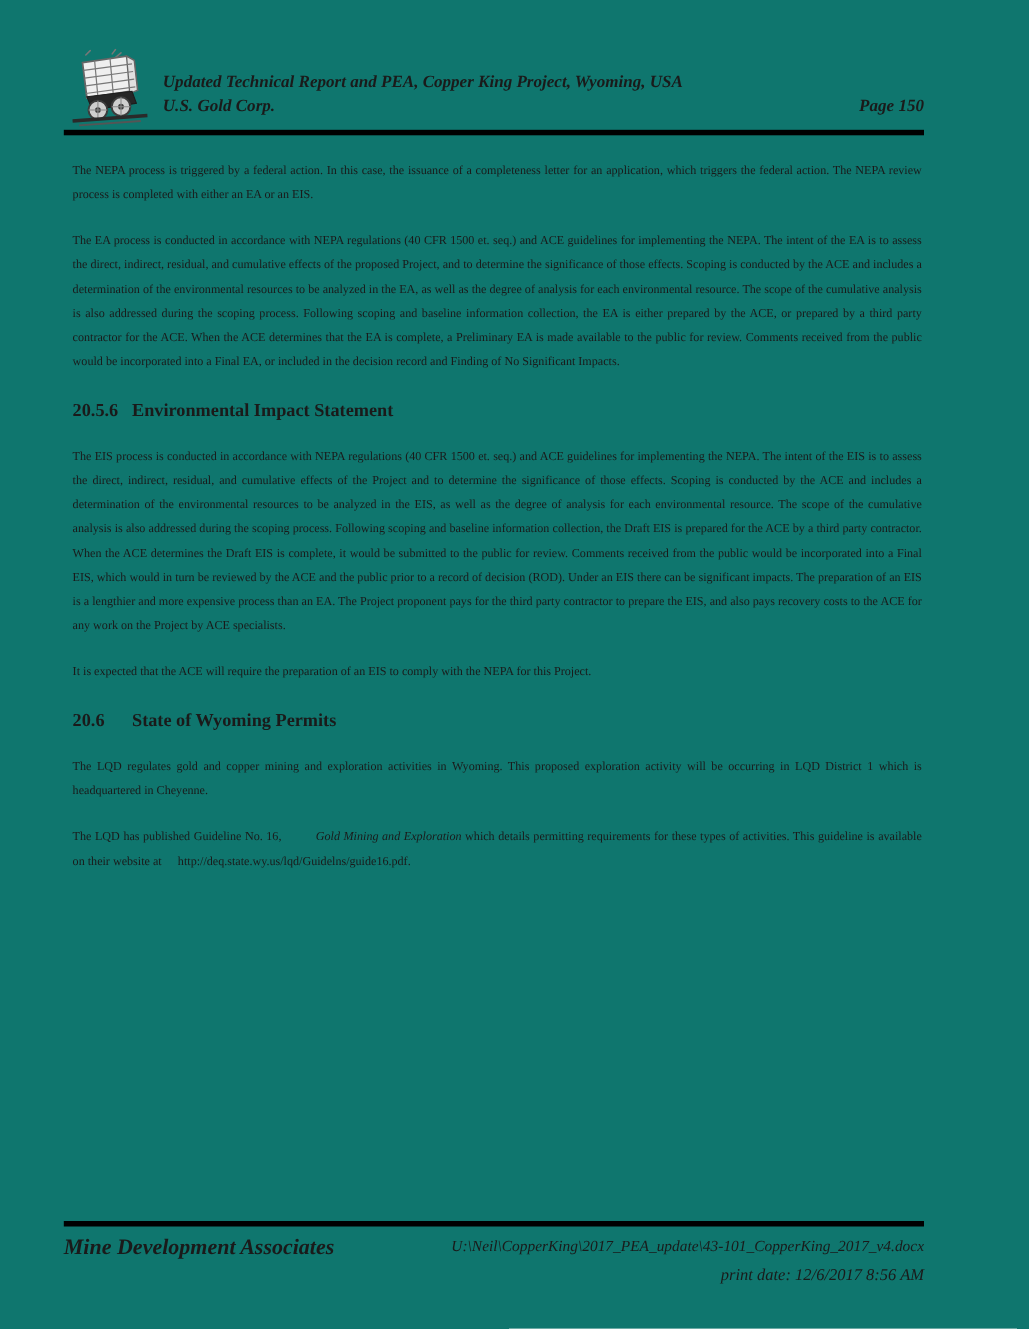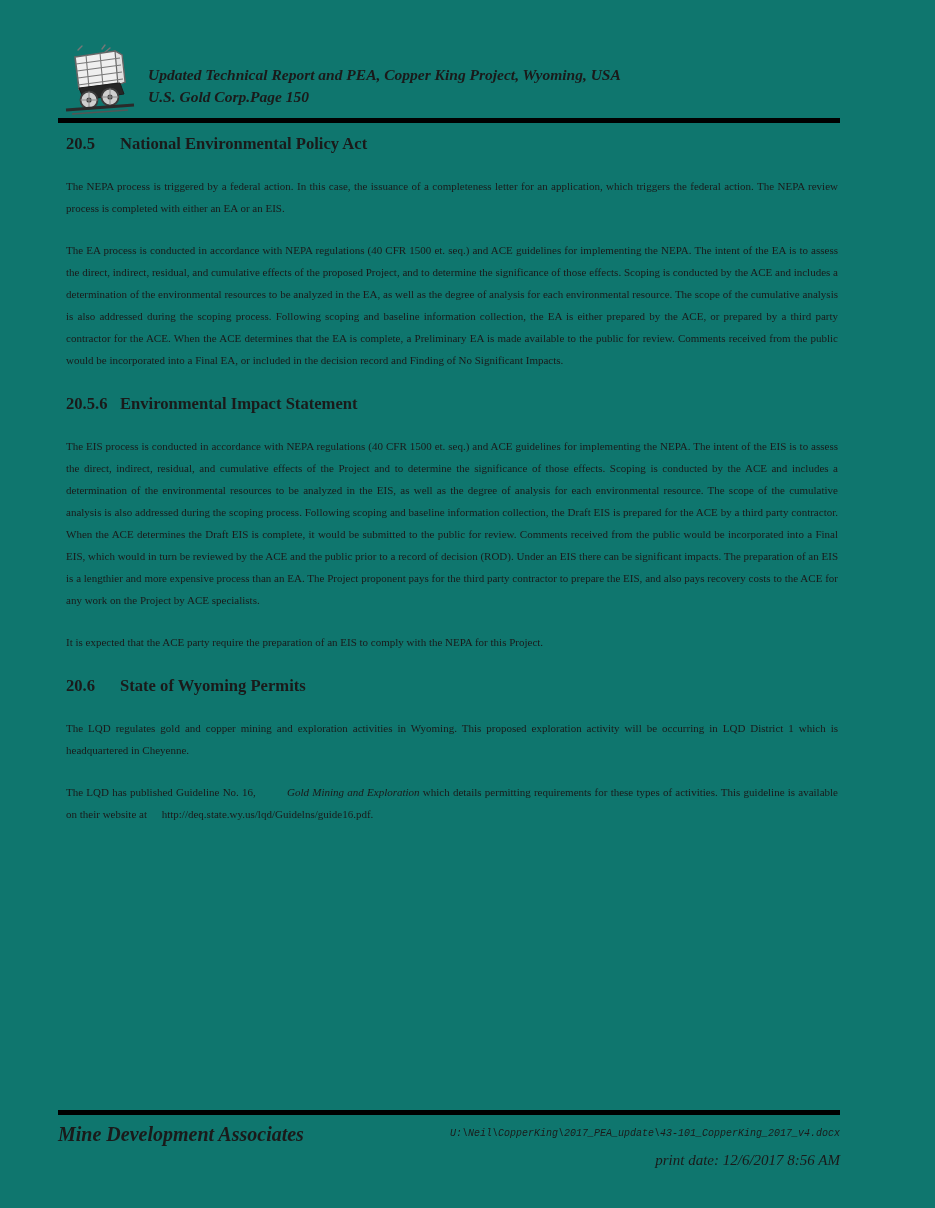--- a/index.html
+++ b/index.html
@@ -38,21 +38,21 @@
     padding-top: 20px;
   }
   .header-title {
     font-weight: bold;
     font-style: italic;
     font-size: 15.5px;
     line-height: 22px;
   }
   .header-row2 {
     display: flex;
-    justify-content: flex-start;
+    justify-content: space-between;
     align-items: baseline;
     font-weight: bold;
     font-style: italic;
     font-size: 15.5px;
     line-height: 22px;
   }
   .rule {
     height: 5px;
     background: #000000;
     margin-top: 2px;
@@ -112,23 +112,22 @@
     font-weight: bold;
     font-style: italic;
     font-size: 20px;
     line-height: 26px;
   }
   .footer-right {
     text-align: right;
     font-style: italic;
   }
   .footer-path {
-    font-size: 10px;
+    font-size: 14px;
     line-height: 26px;
-    font-family: Liberation Mono, monospace;
   }
   .footer-printdate {
     font-size: 15px;
     line-height: 26px;
   }
 </style>
 </head>
 <body>
 
 <div class="page">
@@ -170,32 +169,29 @@
           <span>U.S. Gold Corp.</span>
           <span>Page 150</span>
         </div>
       </div>
     </div>
     <div class="rule"></div>
   </div>
 
   <main class="content">
 
-    <h2>
-      <span class="h-num">20.5</span><span>National Environmental Policy Act</span>
-    </h2>
     <p>The NEPA process is triggered by a federal action. In this case, the issuance of a completeness letter for an application, which triggers the federal action. The NEPA review process is completed with either an EA or an EIS.</p>
 
     <p>The EA process is conducted in accordance with NEPA regulations (40 CFR 1500 et. seq.) and ACE guidelines for implementing the NEPA. The intent of the EA is to assess the direct, indirect, residual, and cumulative effects of the proposed Project, and to determine the significance of those effects. Scoping is conducted by the ACE and includes a determination of the environmental resources to be analyzed in the EA, as well as the degree of analysis for each environmental resource. The scope of the cumulative analysis is also addressed during the scoping process. Following scoping and baseline information collection, the EA is either prepared by the ACE, or prepared by a third party contractor for the ACE. When the ACE determines that the EA is complete, a Preliminary EA is made available to the public for review. Comments received from the public would be incorporated into a Final EA, or included in the decision record and Finding of No Significant Impacts.</p>
 
     <h2>
       <span class="h-num">20.5.6</span><span>Environmental Impact Statement</span>
     </h2>
     <p>The EIS process is conducted in accordance with NEPA regulations (40 CFR 1500 et. seq.) and ACE guidelines for implementing the NEPA. The intent of the EIS is to assess the direct, indirect, residual, and cumulative effects of the Project and to determine the significance of those effects. Scoping is conducted by the ACE and includes a determination of the environmental resources to be analyzed in the EIS, as well as the degree of analysis for each environmental resource. The scope of the cumulative analysis is also addressed during the scoping process. Following scoping and baseline information collection, the Draft EIS is prepared for the ACE by a third party contractor. When the ACE determines the Draft EIS is complete, it would be submitted to the public for review. Comments received from the public would be incorporated into a Final EIS, which would in turn be reviewed by the ACE and the public prior to a record of decision (ROD). Under an EIS there can be significant impacts. The preparation of an EIS is a lengthier and more expensive process than an EA. The Project proponent pays for the third party contractor to prepare the EIS, and also pays recovery costs to the ACE for any work on the Project by ACE specialists.</p>
-    <p>It is expected that the ACE party require the preparation of an EIS to comply with the NEPA for this Project.</p>
+    <p>It is expected that the ACE will require the preparation of an EIS to comply with the NEPA for this Project.</p>
 
     <h2>
       <span class="h-num">20.6</span><span>State of Wyoming Permits</span>
     </h2>
     <p>The LQD regulates gold and copper mining and exploration activities in Wyoming. This proposed exploration activity will be occurring in LQD District 1 which is headquartered in Cheyenne.</p>
 
     <p><span>The LQD has published Guideline No. 16, </span><span class="italic-title">Gold Mining and Exploration</span><span> which details permitting requirements for these types of activities. This guideline is available on their website at </span><span class="doc-link">http://deq.state.wy.us/lqd/Guidelns/guide16.pdf</span><span>.</span></p>
 
   </main>
 

